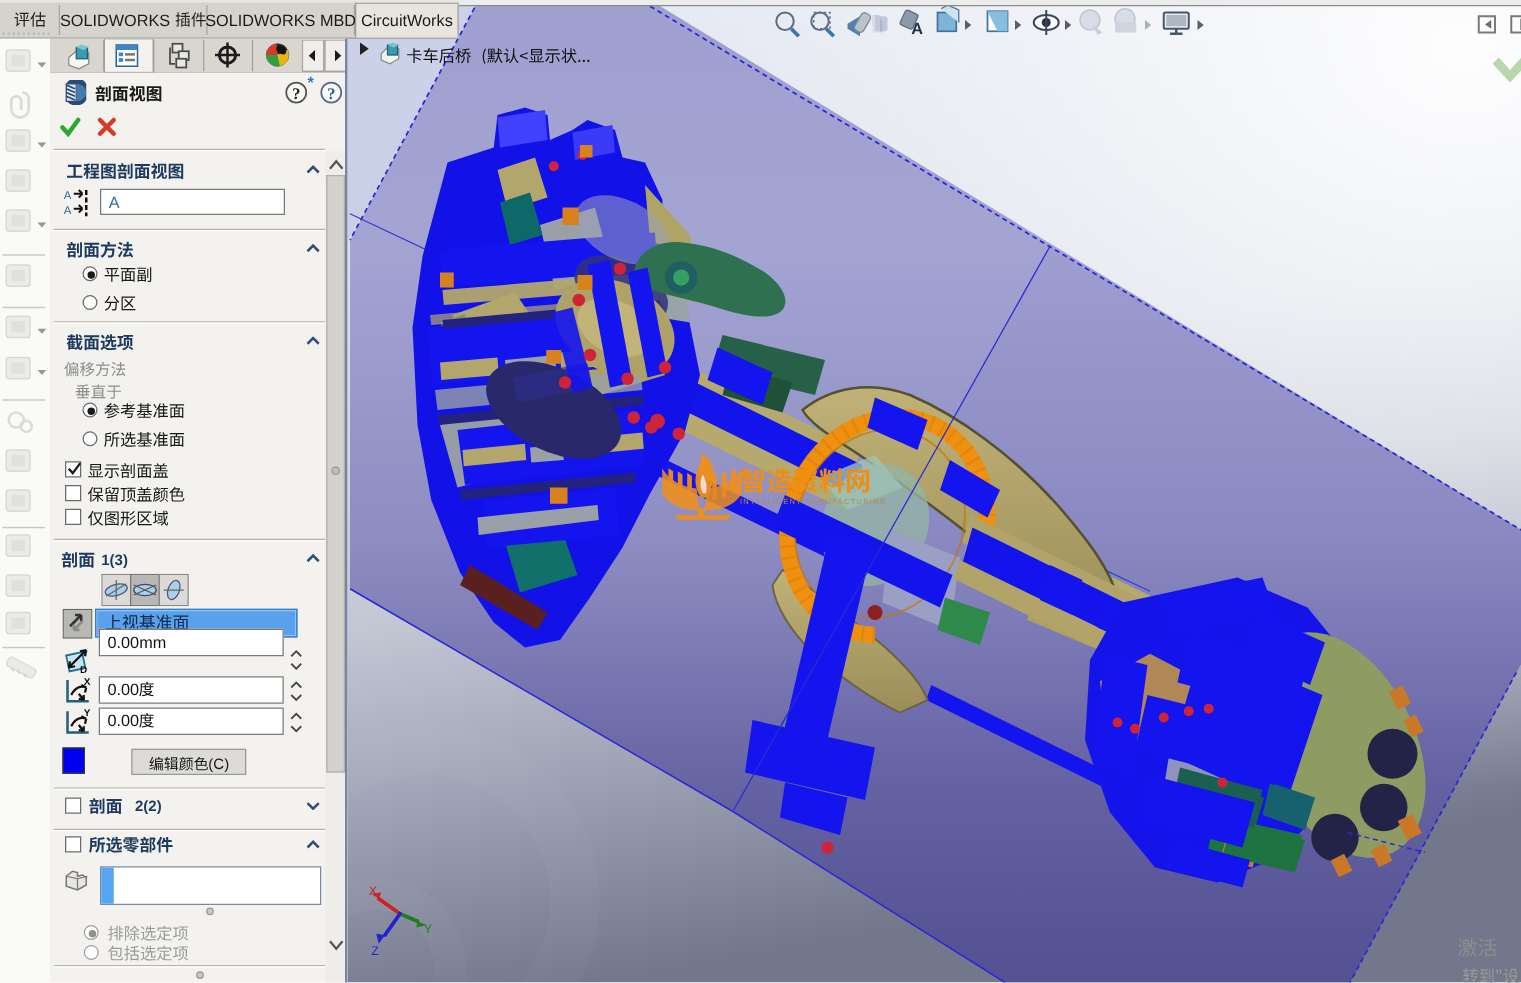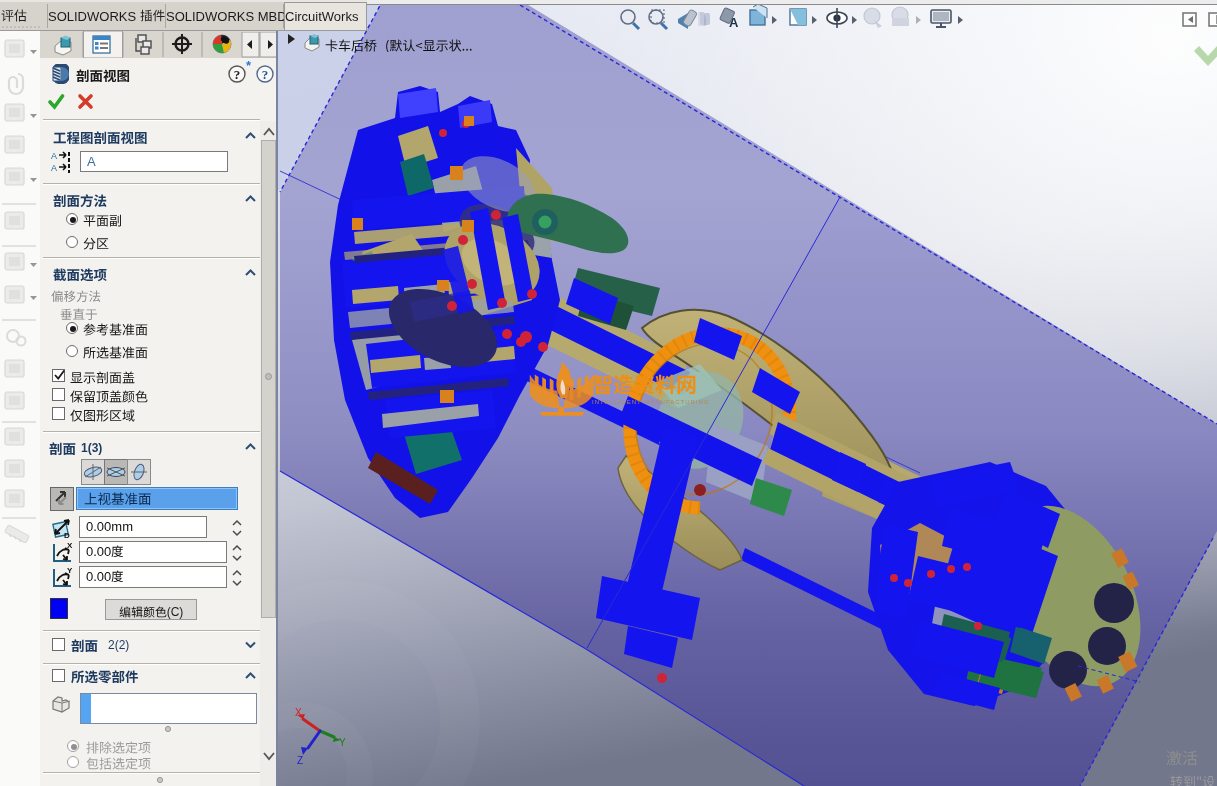--- a/index.html
+++ b/index.html
@@ -1,19 +1,19 @@
 <!DOCTYPE html>
 <html><head><meta charset="utf-8"><style>
 html,body{margin:0;padding:0;width:1217px;height:786px;overflow:hidden;
 font-family:"Liberation Sans",sans-serif;-webkit-font-smoothing:antialiased}
 *{box-sizing:border-box}
 .abs{position:absolute}
 .cj{display:inline-block;vertical-align:-2px}
 #tabbar{position:absolute;left:0;top:0;width:367px;height:31px;background:#d6d3cc;border-bottom:1px solid #9a9a9a}
-.tab{position:absolute;top:2px;height:28px;display:flex;align-items:center;justify-content:space-between;font-size:13px;color:#1a1a1a}
+.tab{position:absolute;top:2px;height:28px;display:flex;align-items:center;justify-content:center;font-size:13px;color:#1a1a1a}
 .tsep{position:absolute;top:4px;height:24px;width:1px;background:#a8a6a0}
 #panel{position:absolute;left:0;top:31px;width:278px;height:755px;background:#f3f2ef}
 #lstrip{position:absolute;left:0;top:31px;width:40px;height:755px;background:#fafaf9}
 #pmtabs{position:absolute;left:40px;top:31px;width:238px;height:27px;background:#d9d6d0;border-bottom:1px solid #9a9a9a}
 .groove{position:absolute;left:5px;width:217px;height:2px;border-top:1px solid #b5b2aa;border-bottom:1px solid #fff}
 .chev{position:absolute;width:11px;height:7px}
 .cb{position:absolute;width:13px;height:13px;background:#fff;border:1px solid #6a6a6a}
 .rd{position:absolute;width:12px;height:12px;background:#fff;border:1px solid #6a6a6a;border-radius:50%}
 .rdot{position:absolute;left:3px;top:3px;width:6px;height:6px;border-radius:50%;background:#1a1a1a}
 .fld{position:absolute;background:#fff;border:1px solid #7a7a7a;font-size:13px;color:#111;padding:2px 0 0 6px}
@@ -772,21 +772,21 @@
       <use href="#gR57fa" x="2000"></use>
       <use href="#gR51c6" x="3000"></use>
       <use href="#gR9762" x="4000"></use>
     </svg></span>
 
 <svg class="abs" style="left:52px;top:517px" width="22" height="22" viewBox="0 0 22 22">
  <rect x="2" y="6" width="13" height="13" fill="#c8e4f0" stroke="#1f6f8f" stroke-width="1.4" transform="rotate(-12 8 12)"></rect>
  <path d="M3,17 L17,3 M3,17 l1,-5 M3,17 l5,-1 M17,3 l-5,1 M17,3 l-1,5" stroke="#111" stroke-width="1.8" fill="none"></path>
  <text x="12" y="21" font-size="8" font-weight="bold" fill="#111" font-family="Liberation Sans">D</text>
 </svg>
-<div class="fld" style="left:79px;top:516px;width:128px;height:22px">0.00mm</div>
+<div class="fld" style="left:79px;top:503px;width:148px;height:22px">0.00mm</div>
 <svg class="abs" style="left:231px;top:519px" width="12" height="18" viewBox="0 0 12 18">
     <path d="M2,6 L6,2 10,6 M2,12 L6,16 10,12" stroke="#4a4a4a" stroke-width="1.5" fill="none"></path>
   </svg>
 <svg class="abs" style="left:52px;top:542px" width="22" height="22" viewBox="0 0 22 22">
  <path d="M2,2 v17 h17" stroke="#1f5f7f" stroke-width="2" fill="none"></path>
  <path d="M5,14 C8,8 13,6 17,8 M17,8 l-4,-2 M17,8 l-1,4" stroke="#111" stroke-width="1.8" fill="none"></path>
  <path d="M11,13 l4,5 M15,18 l-4,-1 M15,18 l0,-4" stroke="#111" stroke-width="1.8" fill="none"></path>
  <text x="15" y="6" font-size="8" font-weight="bold" fill="#111" font-family="Liberation Sans">X</text>
 </svg>
 <div class="fld" style="left:79px;top:541px;width:148px;height:22px">0.00<svg class="cj" width="12.5" height="12.8" viewBox="0 -880 1000 1020" style="fill:#111">
@@ -814,21 +814,21 @@
       <use href="#gR989c" x="2000"></use>
       <use href="#gR8272" x="3000"></use>
     </svg><span style="font-size:12px;color:#1a1a1a">(C)</span></div>
 <div class="groove" style="left:43px;top:630px;width:217px"></div>
 
 <div class="cb" style="left:52px;top:638px"></div>
 <span class="abs" style="left:71px;top:637px"><svg class="cj" width="27.0" height="13.8" viewBox="0 -880 2000 1020" style="fill:#1e3a5f">
       <use href="#gB5256" x="0"></use>
       <use href="#gB9762" x="1000"></use>
     </svg></span>
-<span class="abs" style="left:108px;top:638px;font-size:12px;font-weight:normal;color:#1e3a5f">2(2)</span>
+<span class="abs" style="left:108px;top:638px;font-size:12px;font-weight:bold;color:#1e3a5f">2(2)</span>
 <svg class="chev" style="left:245px;top:641px">
     <polyline points="1,1.5 5.5,6 10,1.5" stroke="#2f4f74" stroke-width="2" fill="none"></polyline>
   </svg>
 <div class="groove" style="left:43px;top:663px;width:217px"></div>
 
 <div class="cb" style="left:52px;top:669px"></div>
 <span class="abs" style="left:71px;top:668px"><svg class="cj" width="67.5" height="13.8" viewBox="0 -880 5000 1020" style="fill:#1e3a5f">
       <use href="#gB6240" x="0"></use>
       <use href="#gB9009" x="1000"></use>
       <use href="#gB96f6" x="2000"></use>

